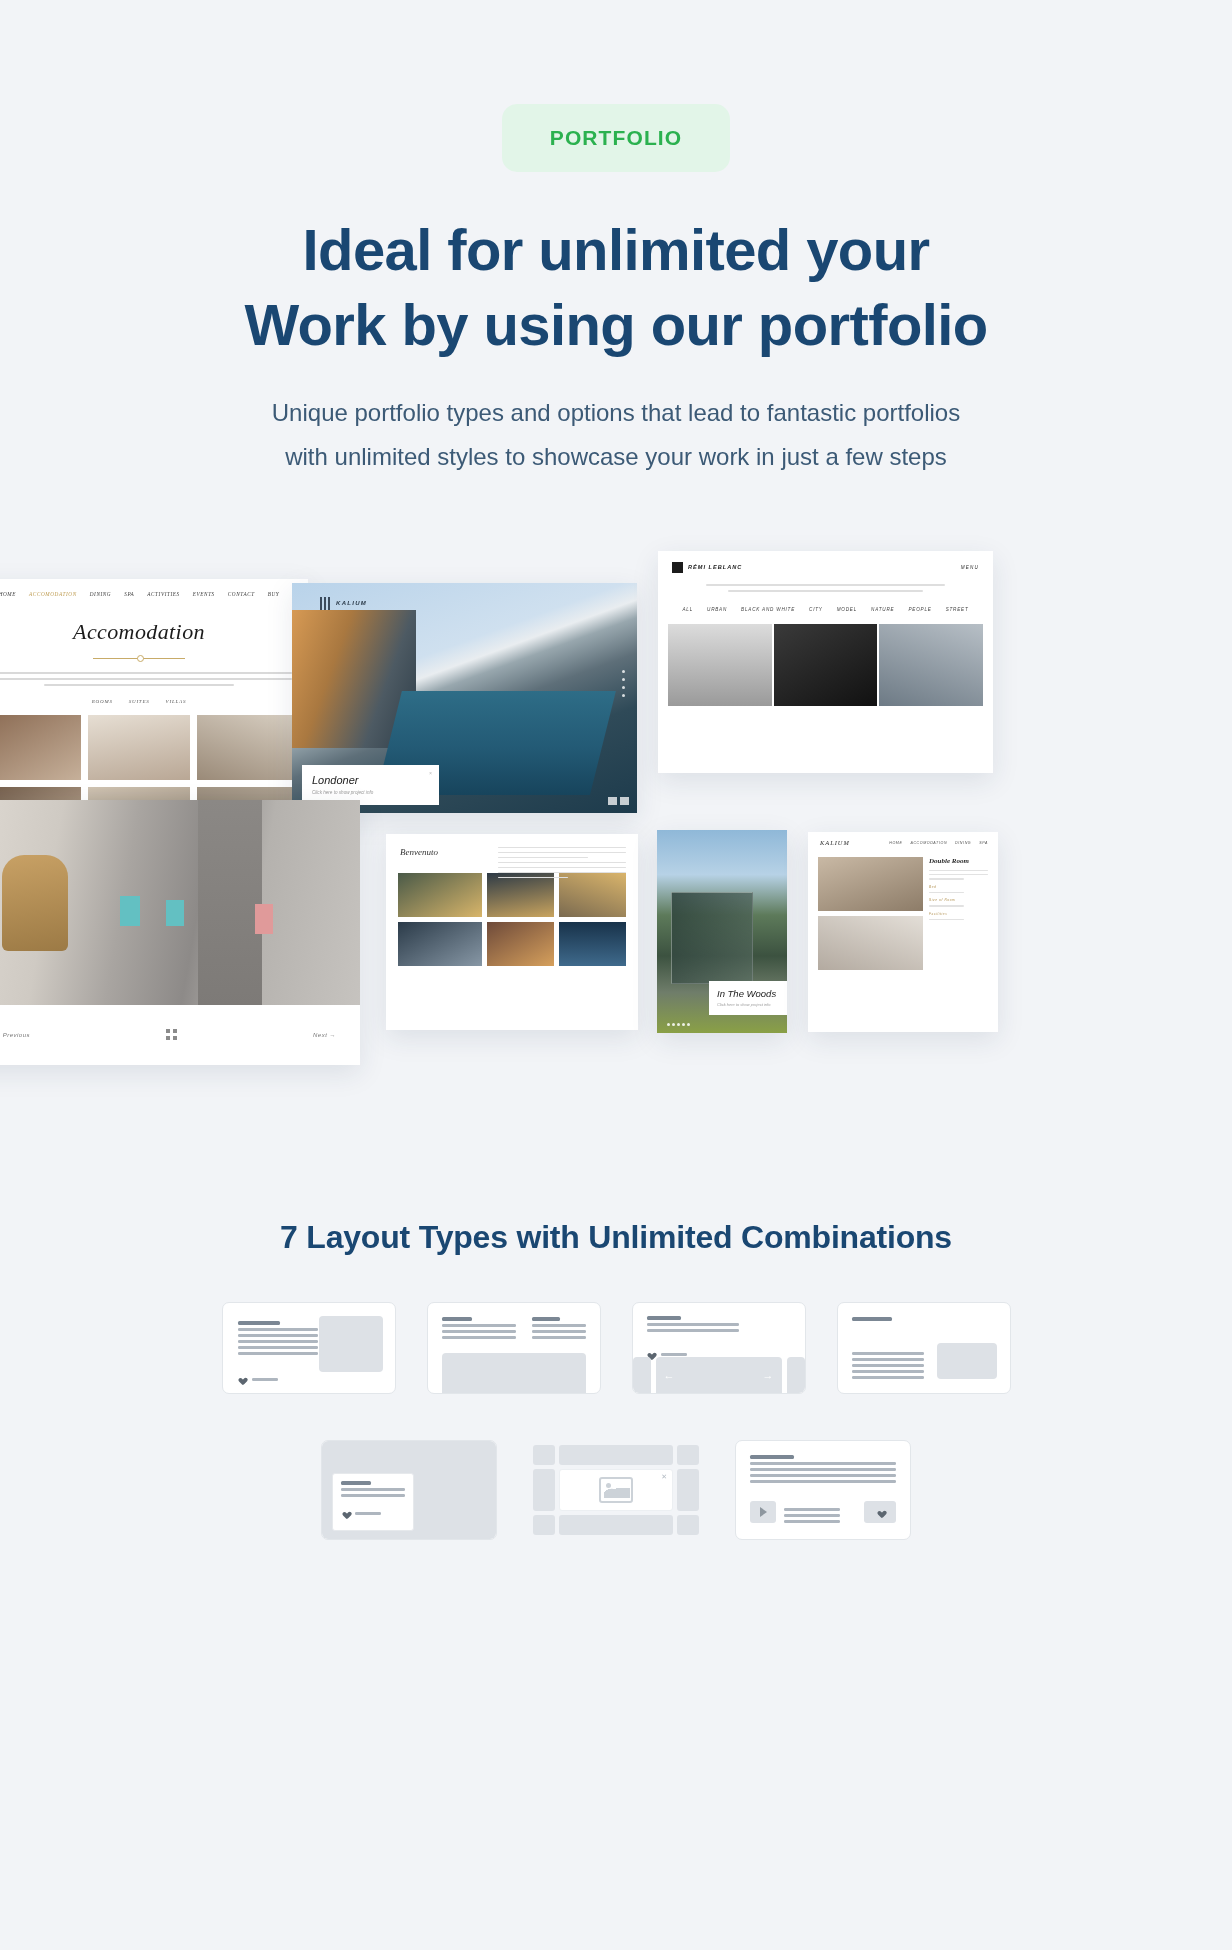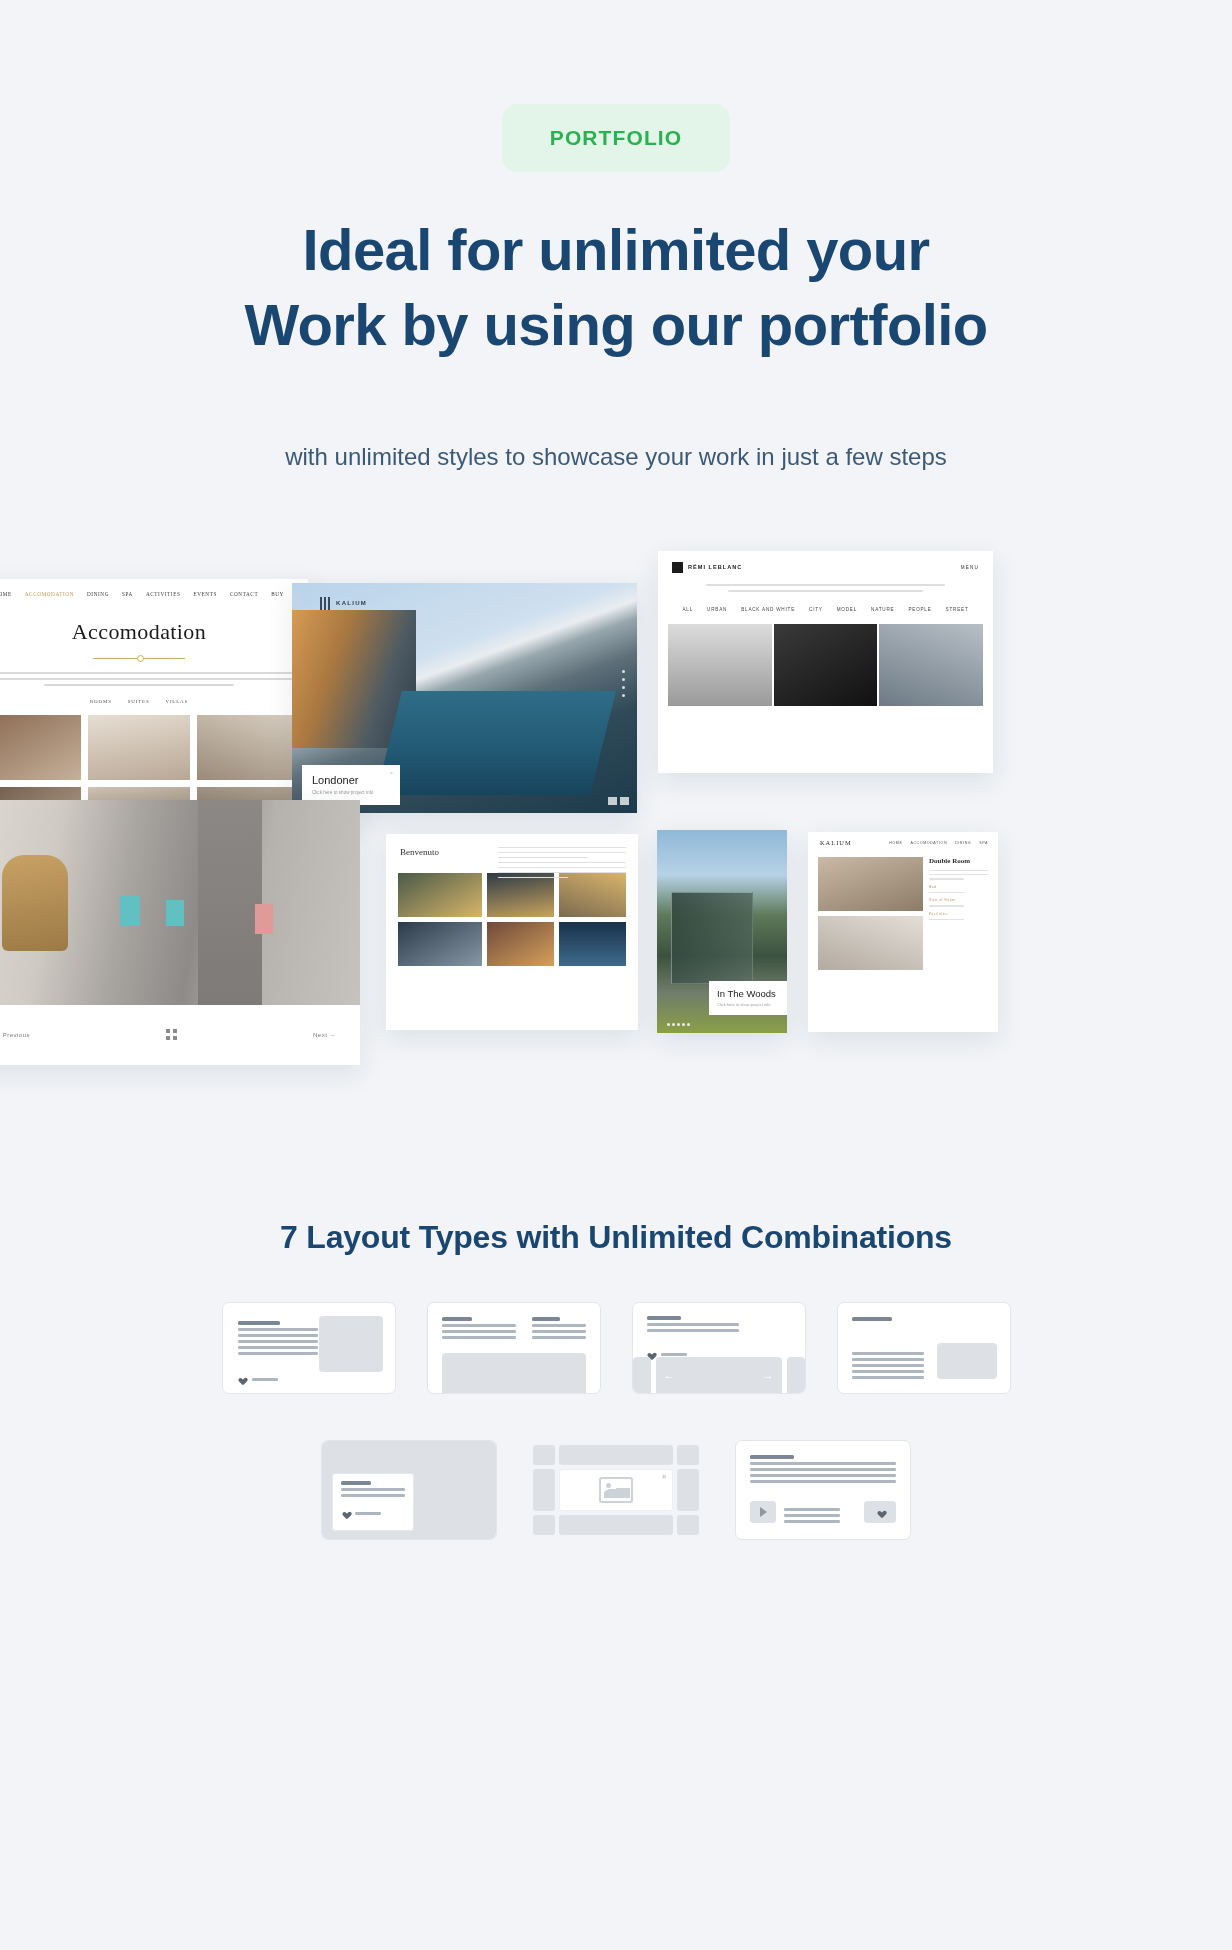--- a/index.html
+++ b/index.html
@@ -37,21 +37,21 @@
     text-align: center;
     color: #3c5a76;
     font-size: 24px;
     line-height: 1.83;
     margin-top: 28px;
     padding: 0 100px;
     font-weight: 400;
   }
 
   
-  .collage { position: relative; width: 1232px; height: 560px; margin-top: 68px; }
+  .collage { position: relative; width: 1232px; height: 560px; margin-top: 68px; font-style: italic; }
   .shot {
     position: absolute;
     background: #fff;
     box-shadow: 0 8px 26px rgba(30,50,80,.10);
     overflow: hidden;
   }
 
   
   .shot-a { left: -30px; top: 32px; width: 338px; height: 283px; }
   .hotel-nav {
@@ -93,21 +93,21 @@
   .arch-hero .glass {
     position:absolute; left:0; top:12%; width:36%; height:60%;
     background:linear-gradient(110deg,#d79a54 0%,#a97840 35%,#4d5a63 70%,#2e3d48 100%);
   }
   .arch-logo { position:absolute; left:28px; top:14px; display:flex; gap:5px; align-items:center; }
   .arch-logo .mark { width:11px; height:13px;
     background:repeating-linear-gradient(90deg,#3a4a5c 0 2px,transparent 2px 4px); }
   .arch-logo .txt { font-size:6px; color:#2b3a49; letter-spacing:1.3px; line-height:1.5; font-weight:bold;}
   .arch-dots { position:absolute; right:12px; top:38%; }
   .arch-dots span{ display:block;width:3px;height:3px;border-radius:50%;background:rgba(255,255,255,.8);margin-bottom:5px;}
-  .proj-card { position:absolute; left:10px; bottom:8px; width:98px; background:#fff; padding:9px 10px 10px; }
+  .proj-card { position:absolute; left:10px; bottom:8px; width:137px; background:#fff; padding:9px 10px 10px; }
   .proj-card .t { font-size:11px; color:#222; font-weight:400; }
   .proj-card .s { font-size:4.6px; color:#9a9a9a; margin-top:4px; }
   .proj-card .x { position:absolute; right:7px; top:5px; font-size:5px; color:#bbb; }
   .arch-bar { position:absolute; right:8px; bottom:8px; display:flex; gap:3px;}
   .arch-bar i{width:9px;height:8px;background:rgba(255,255,255,.75);display:block;}
 
   
   .shot-c { left: 658px; top: 4px; width: 335px; height: 222px; }
   .remi-top { display:flex; justify-content:space-between; align-items:center; padding:11px 14px 0; }
   .remi-logo{display:flex;gap:5px;align-items:center;}
@@ -276,21 +276,21 @@
   <div class="badge-wrap">
     <span class="badge">PORTFOLIO</span>
   </div>
 
   <h1 class="headline">
     <span>Ideal for unlimited your</span><br>
     <span>Work by using our portfolio</span>
   </h1>
 
   <p class="subhead">
-    <br>
+    <span>Unique portfolio types and options that lead to fantastic portfolios</span><br>
     <span>with unlimited styles to showcase your work in just a few steps</span>
   </p>
 
   <div class="collage">
 
     <div class="shot shot-a">
       <div class="hotel-nav">
         <span>HOME</span>
         <span class="active">ACCOMODATION</span>
         <span>DINING</span>

